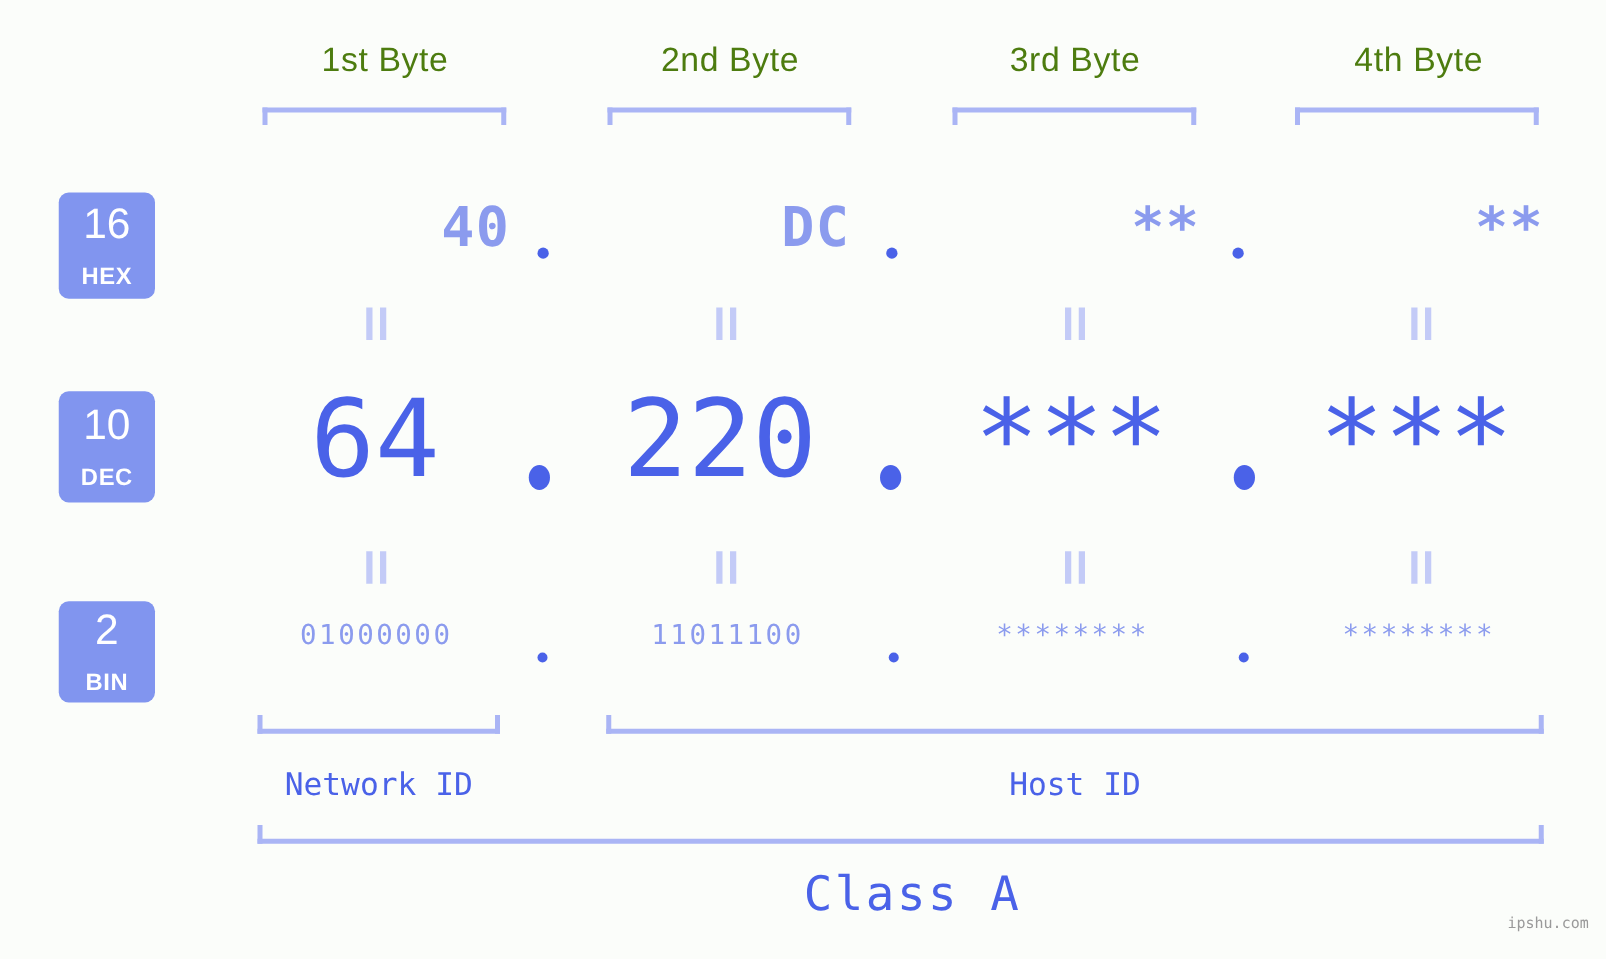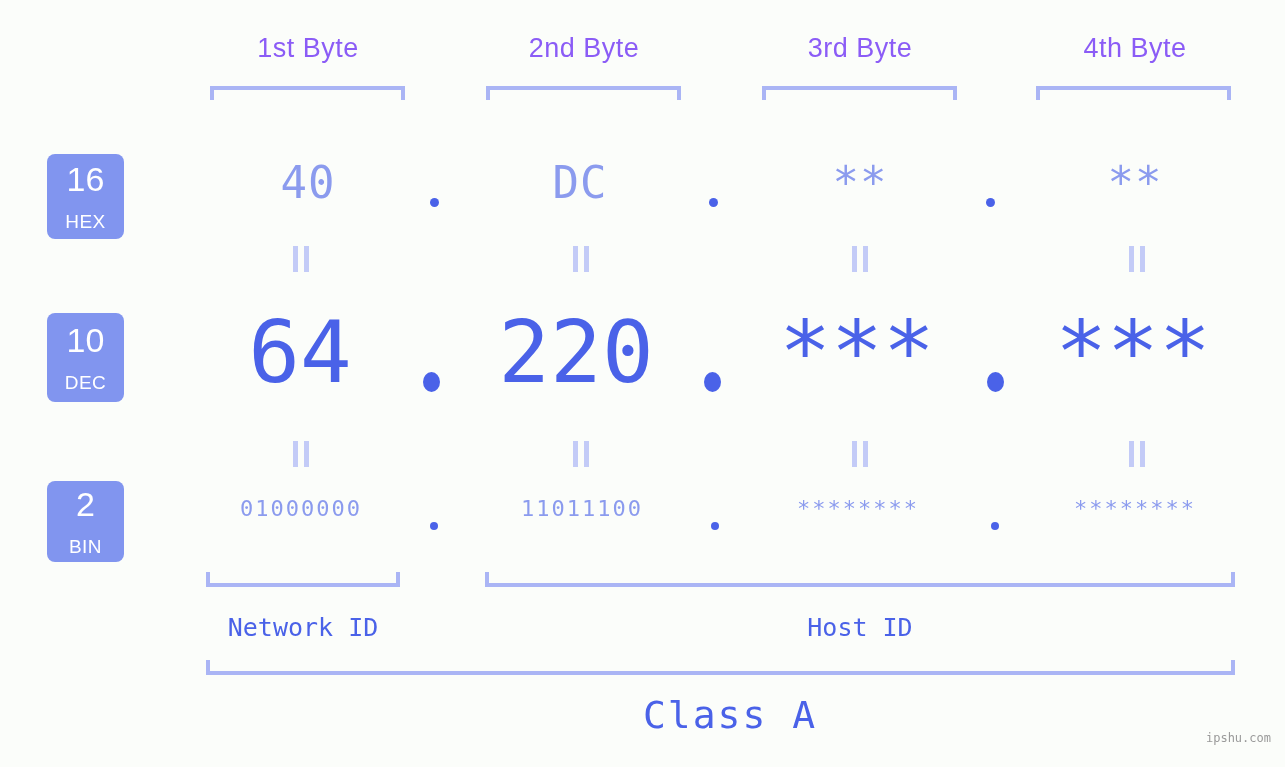--- a/index.html
+++ b/index.html
@@ -19,21 +19,21 @@
 
   
   .byte-label {
     position: absolute;
     top: 33px;
     width: 200px;
     text-align: center;
     font-family: "Liberation Sans", sans-serif;
     font-size: 27px;
     font-weight: 400;
-    color: #8b5cf6;
+    color: #4d7c0f;
     letter-spacing: 0.5px;
     white-space: nowrap;
   }
 
   
   .bracket-top {
     position: absolute;
     top: 86px;
     height: 14px;
     border-top: 4px solid #aab5f5;
@@ -67,38 +67,39 @@
   }
   .badge .num {
     font-family: "Liberation Sans", sans-serif;
     font-size: 34px;
     font-weight: 400;
     letter-spacing: 0px;
   }
   .badge .name {
     font-family: "Liberation Sans", sans-serif;
     font-size: 19px;
-    font-weight: 400;
+    font-weight: 700;
     margin-top: 16px;
     letter-spacing: 0.5px;
   }
 
   
   .cell {
     position: absolute;
     text-align: center;
     white-space: nowrap;
     font-family: "DejaVu Sans Mono", monospace;
   }
 
   .row-hex .cell {
     font-size: 44px;
     color: #8b9bee;
     letter-spacing: 1px;
-    font-weight: 400;
+    font-weight: 700;
+    text-align: right;
   }
   .row-dec .cell {
     font-size: 86px;
     color: #4a62e8;
     letter-spacing: 0px;
     font-weight: 400;
   }
   .row-bin .cell {
     font-size: 22px;
     color: #8b9bee;

